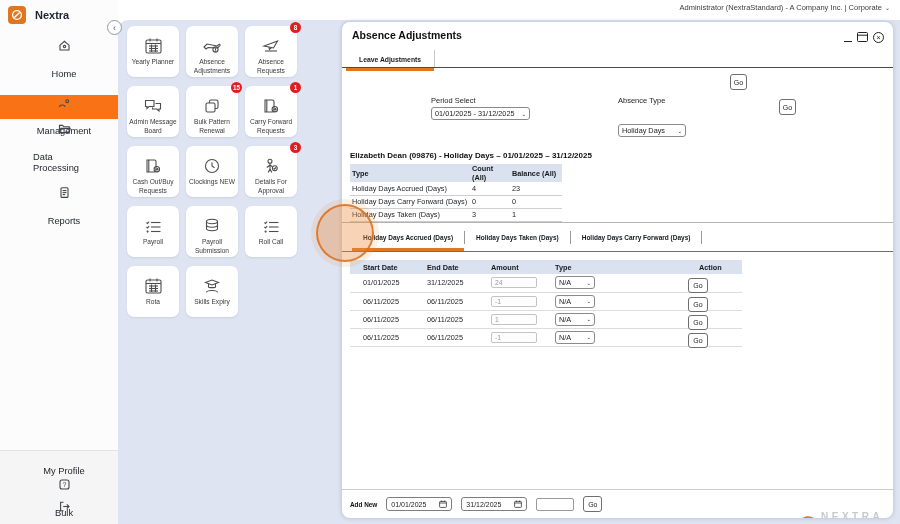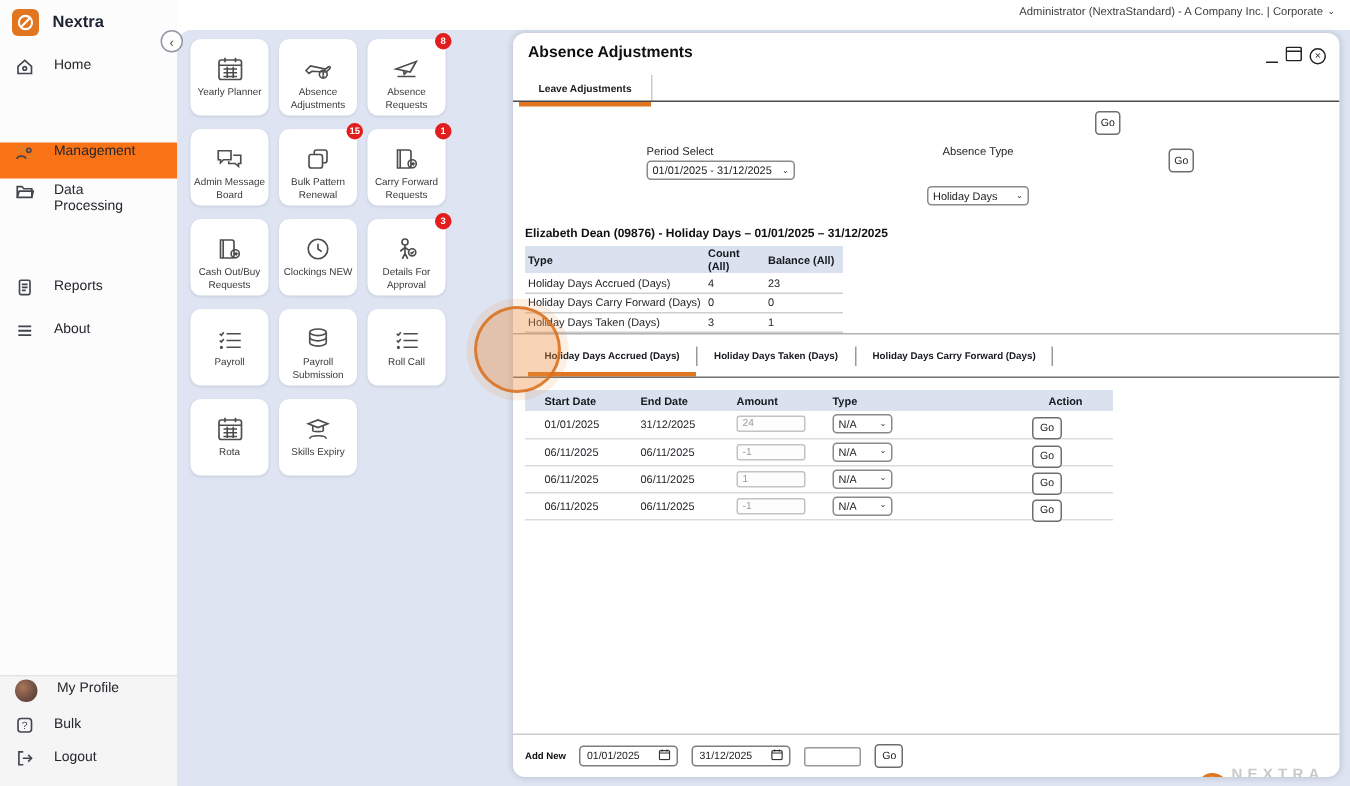--- a/index.html
+++ b/index.html
@@ -15,21 +15,21 @@
     display:flex; align-items:center; gap:3px; z-index:5; }
   .user-menu .caret { font-size:6px; color:#333; }
 
   
   .sidebar { position:absolute; left:0; top:0; width:118px; height:524px; background:#fcfcfd; z-index:2; }
   .brand { position:absolute; left:8px; top:6px; display:flex; align-items:center; gap:9px; }
   .brand-logo { width:18px; height:18px; background:#e0761f; border-radius:4px;
     display:flex; align-items:center; justify-content:center; }
   .brand-name { font-size:11px; font-weight:bold; color:#1d2430; }
   .nav-item { position:absolute; left:0; width:118px; height:24px; display:flex;
-    gap:13px; padding-left:10px; cursor:default; }
+    align-items:center; gap:13px; padding-left:10px; cursor:default;flex-direction:column; }
   .nav-item .lbl { font-size:9.3px; color:#23262c; line-height:1.15; }
   .nav-item.active { background:#f97316; }
   .nav-item.tall { height:32px; }
   .nav-item.tall .lbl { width:62px; }
   .side-divider { position:absolute; left:0; top:450px; width:118px; border-top:1px solid #e3e3e5; }
   .side-footer-bg { position:absolute; left:0; top:451px; width:118px; height:73px; background:#f5f5f6; }
   .avatar { width:15px; height:15px; border-radius:50%;
     background:radial-gradient(circle at 35% 35%, #a8775a 0%, #6d4c41 60%, #4e342e 100%); }
 
   
@@ -58,21 +58,21 @@
   .tabline { position:absolute; left:0; right:0; top:45px; border-top:1px solid #4a4a4a; }
   .leave-tab { position:absolute; left:4px; top:28px; height:18px; padding:0 13px; display:flex; align-items:center;
     font-size:6.8px; font-weight:bold; color:#1a1a1a; border-right:1px solid #c9c9c9; cursor:pointer; }
   .leave-tab::after { content:""; position:absolute; left:0; right:0; bottom:-3px; height:3px; background:#e0761f; }
 
   .flabel { font-size:7.5px; color:#1e1e1e; margin-bottom:2px; }
   .search-group { position:absolute; left:141px; top:48px; }
   .search-input { width:207px; height:13px; border:1px solid #8a8a8a; border-radius:2px;
     font-size:7.4px; padding:0 3px; color:#222; font-family:inherit; }
   .period-group { position:absolute; left:89px; top:74px; }
-  .absence-group { position:absolute; left:276px; top:74px;text-align:center; }
+  .absence-group { position:absolute; left:276px; top:74px; }
   .fselect { height:13px; border:1px solid #8a8a8a; border-radius:3px; background:#fff; display:flex;
     align-items:center; justify-content:space-between; padding:0 3px; cursor:pointer; }
   .fselect .ftext { font-size:7.3px; color:#222; white-space:nowrap; overflow:hidden; }
   .fselect .caret { font-size:5.5px; color:#333; margin-left:2px; }
   .w-period { width:99px; } .w-absence { width:68px;margin-top:19px; } .w-type { width:40px; }
   .go-btn { background:#fff; border:1px solid #6e6e6e; border-radius:3px; font-size:7px; color:#222;
     font-family:inherit; cursor:pointer; padding:0; }
   .go1 { position:absolute; left:388px; top:52px; width:17px; height:16px; }
   .go2 { position:absolute; left:437px; top:77px; width:17px; height:16px; }
 
@@ -163,28 +163,20 @@
     <span class="lbl">Data Processing</span>
   </div>
   <div class="nav-item" style="top:185px">
     <span><svg width="13" height="13" viewBox="0 0 13 13" fill="none" stroke="#41454d" stroke-width="1.1">
           <rect x="3" y="1.8" width="7" height="9.6" rx="1"></rect>
           <line x1="4.6" y1="4.6" x2="8.4" y2="4.6"></line>
           <line x1="4.6" y1="6.6" x2="8.4" y2="6.6"></line>
           <line x1="4.6" y1="8.6" x2="7.2" y2="8.6"></line>
         </svg></span>
     <span class="lbl">Reports</span>
-  </div>
-  <div class="nav-item" style="top:214px">
-    <span><svg width="13" height="13" viewBox="0 0 13 13" stroke="#41454d" stroke-width="1.2">
-          <line x1="2.2" y1="3.6" x2="10.8" y2="3.6"></line>
-          <line x1="2.2" y1="6.5" x2="10.8" y2="6.5"></line>
-          <line x1="2.2" y1="9.4" x2="10.8" y2="9.4"></line>
-        </svg></span>
-    <span class="lbl">About</span>
   </div>
 
   <div class="side-footer-bg"></div>
   <div class="side-divider"></div>
 
   <div class="nav-item" style="top:453px">
     <span class="avatar"></span>
     <span class="lbl">My Profile</span>
   </div>
   <div class="nav-item" style="top:477px">

